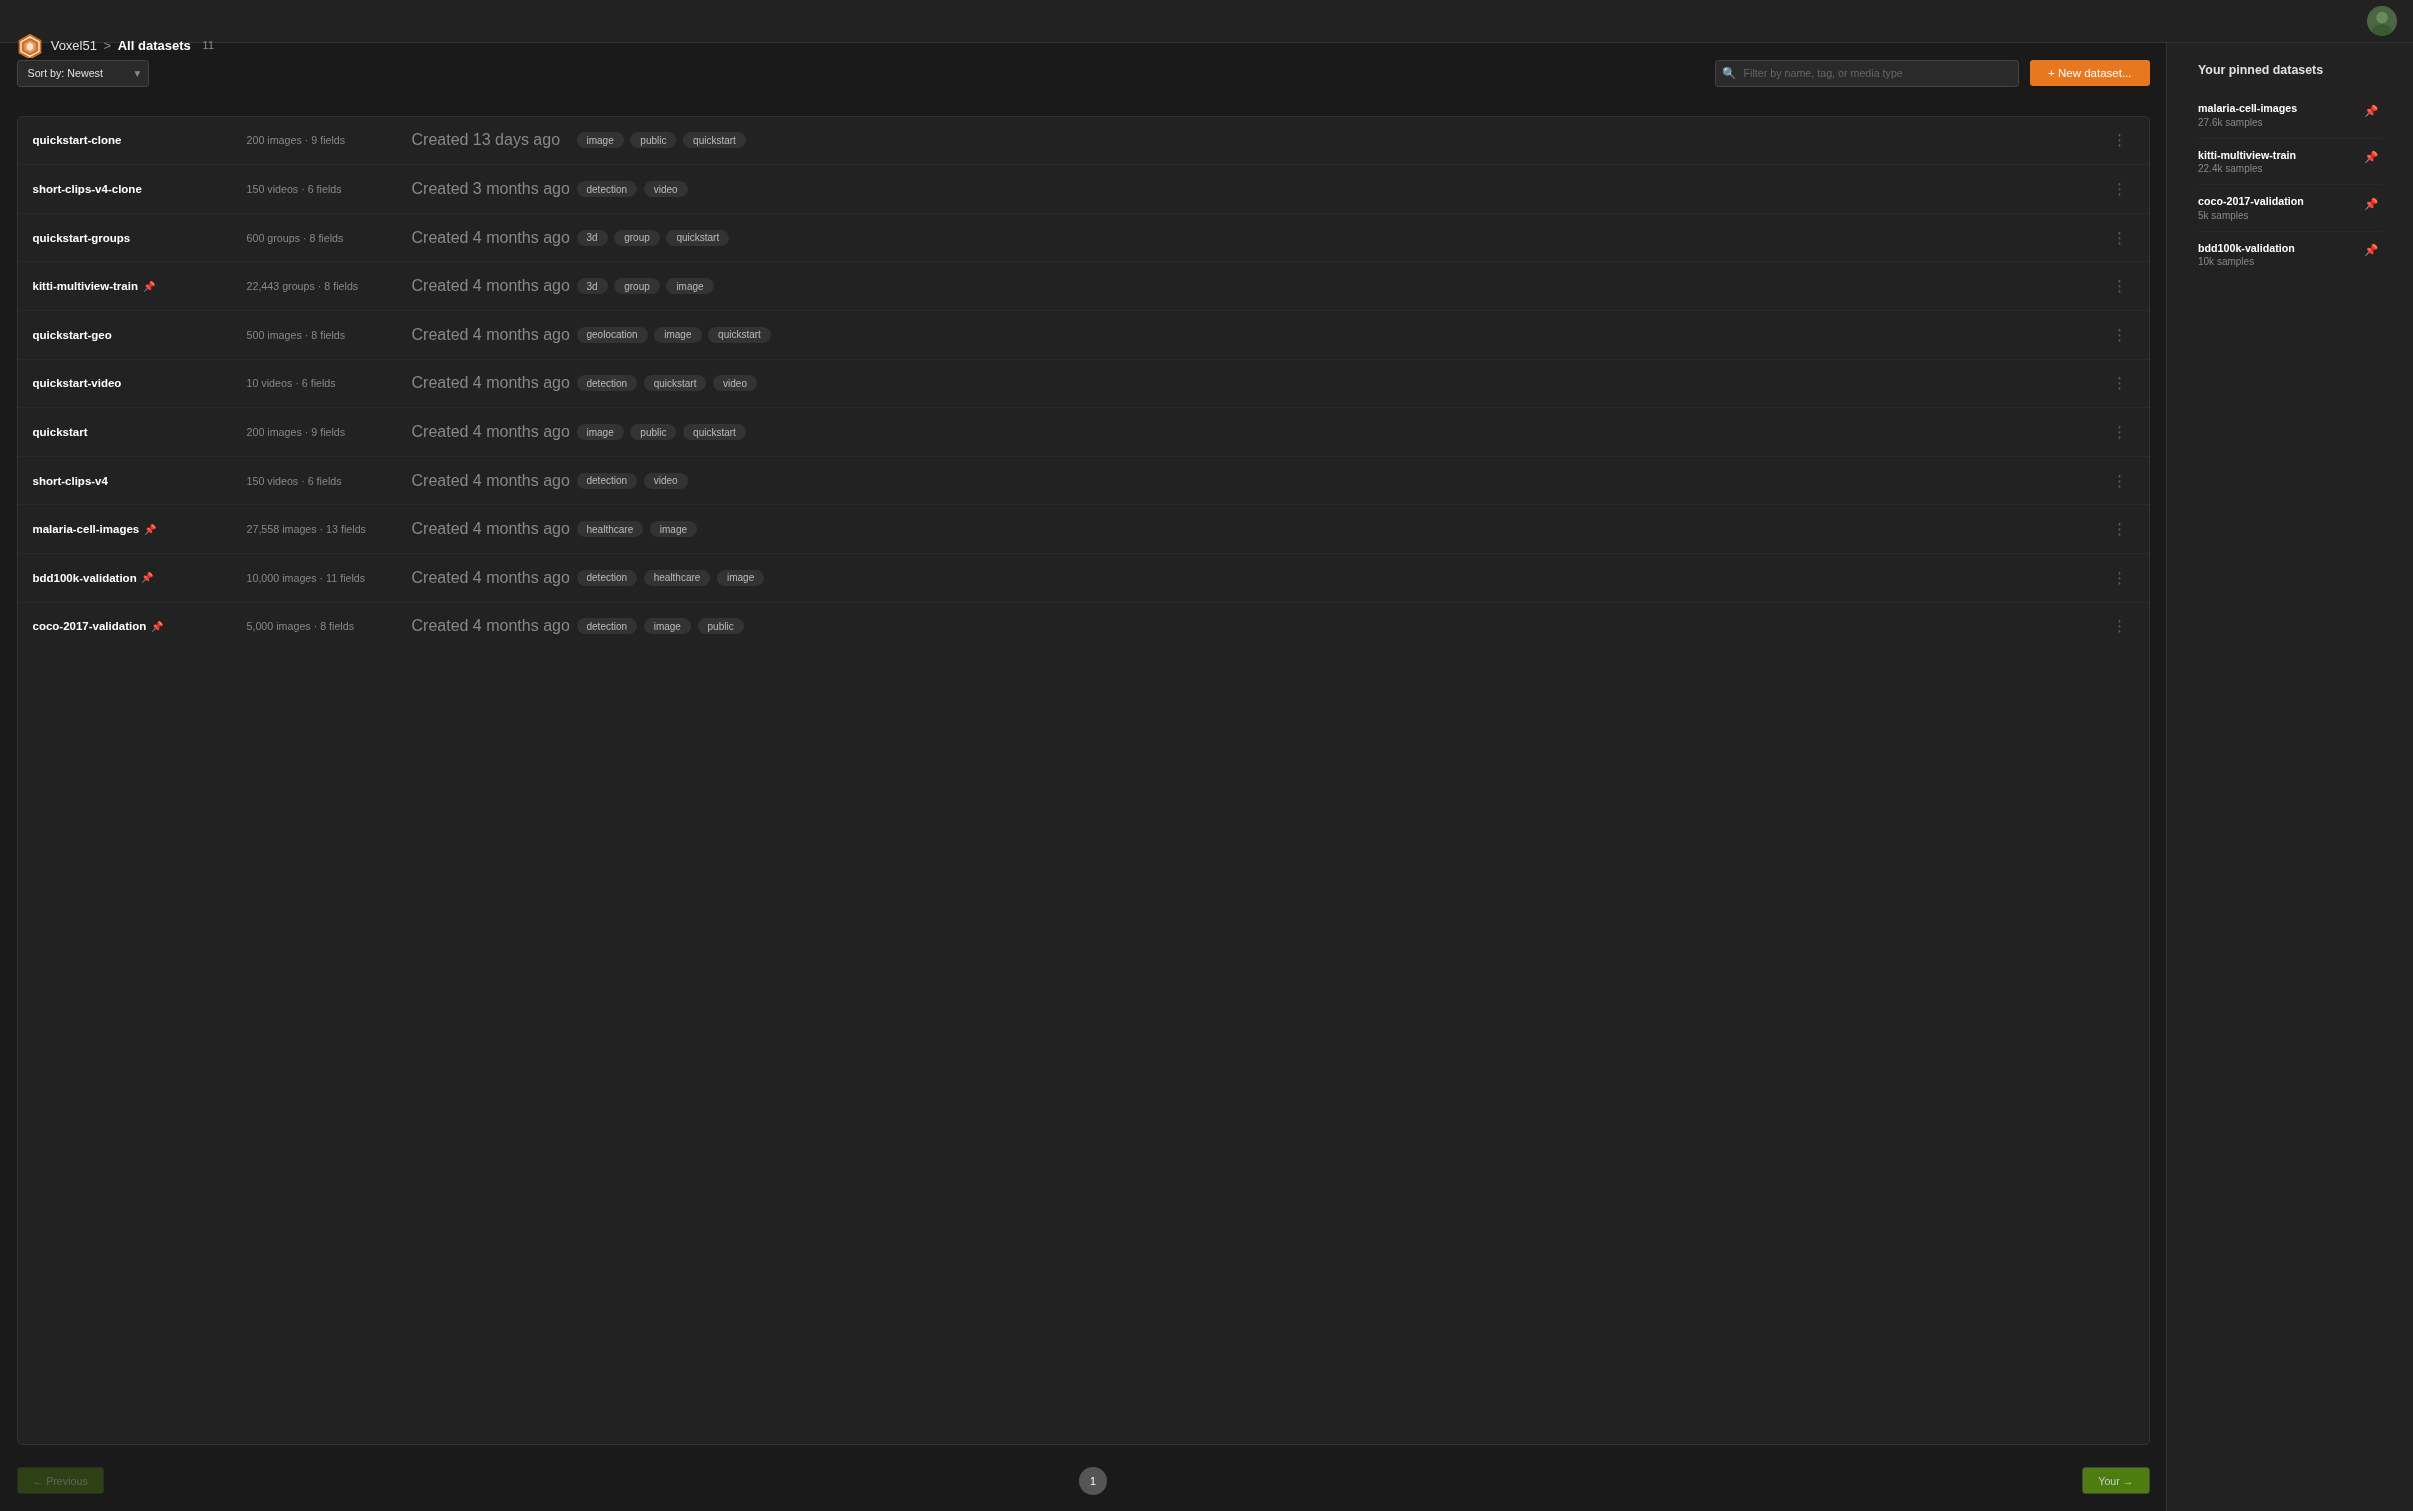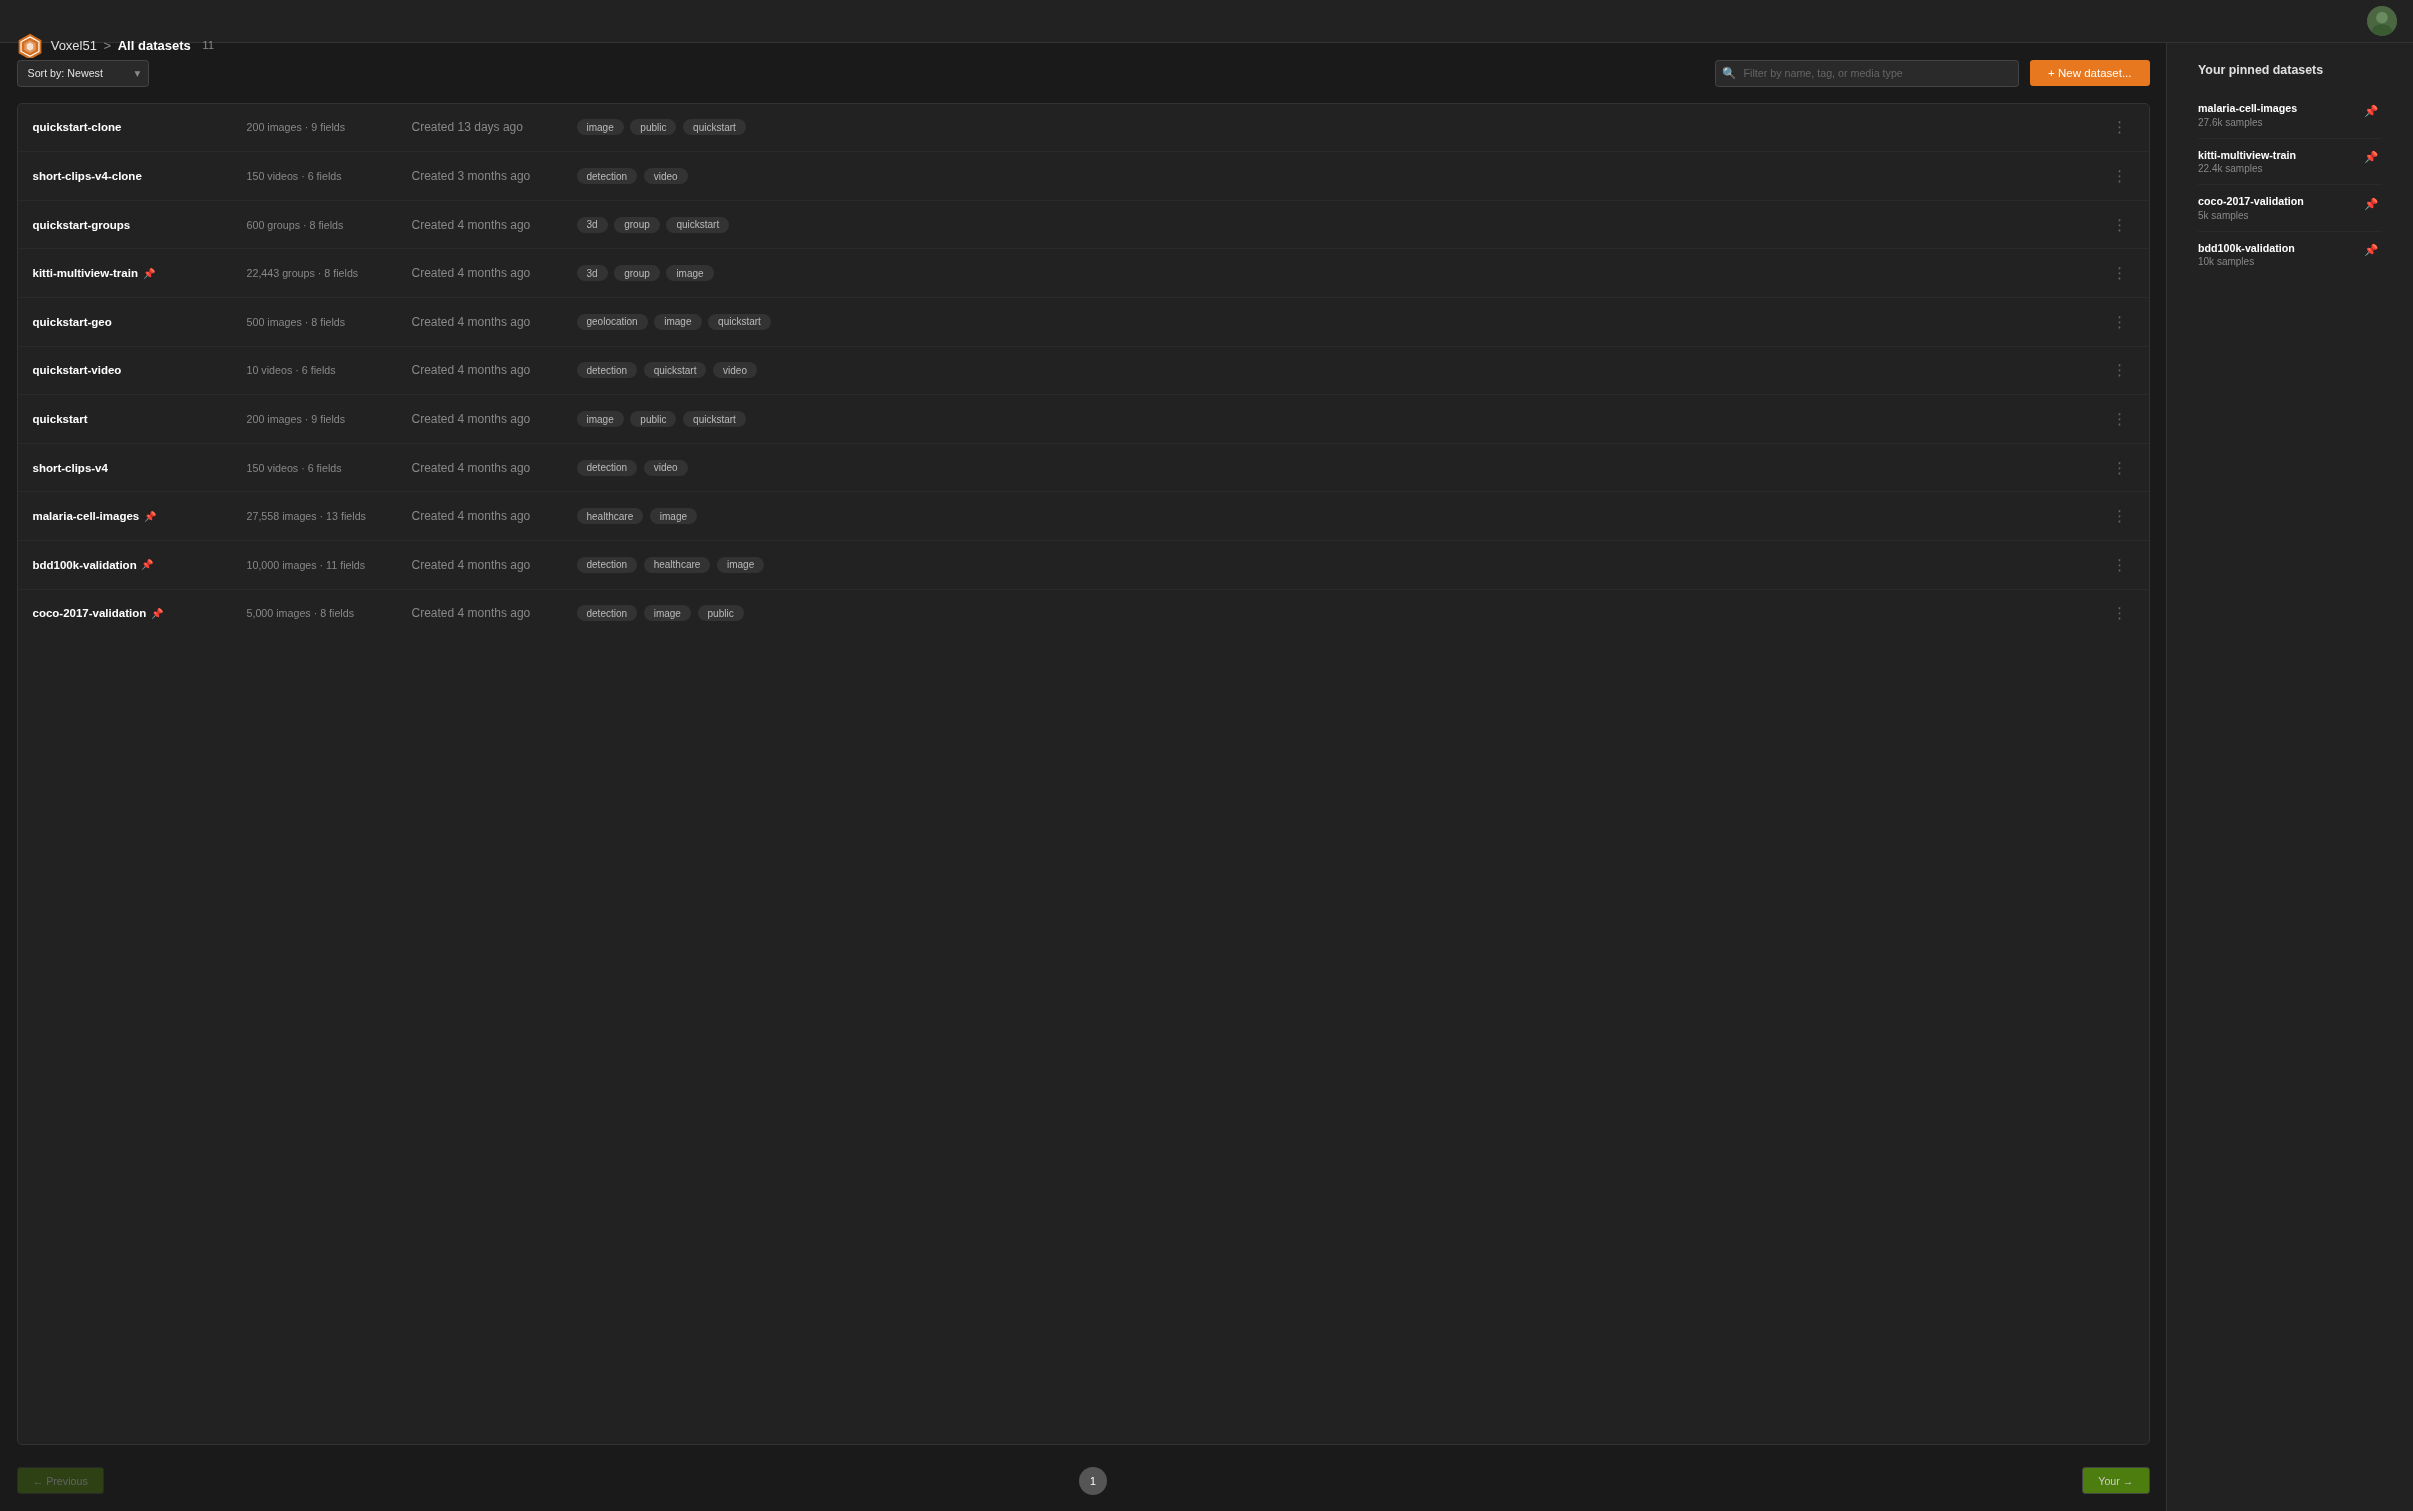--- a/index.html
+++ b/index.html
@@ -68,21 +68,21 @@
       padding: 16.5px;
       overflow-y: auto;
       display: flex;
       flex-direction: column;
     }
     
     .toolbar {
       display: flex;
       align-items: flex-start;
       justify-content: space-between;
-      margin-bottom: 16px;
+      margin-bottom: 29px;
     }
     .sort-select-wrapper {
       position: relative;
       display: inline-flex;
       align-items: center;
     }
     .sort-select {
       background: #2a2a2a;
       border: 0.8px solid #444;
       color: #e0e0e0;
@@ -167,21 +167,21 @@
     }
     .dataset-meta {
       width: 165px;
       color: #888;
       font-size: 10.7px;
       flex-shrink: 0;
     }
     .dataset-created {
       width: 165px;
       color: #888;
-      font-size: 12px;
+      font-size: 16px;
       flex-shrink: 0;
     }
     .dataset-tags {
       flex: 1;
       display: flex;
       align-items: center;
       gap: 6.6px;
       flex-wrap: wrap;
     }
     .tag {

